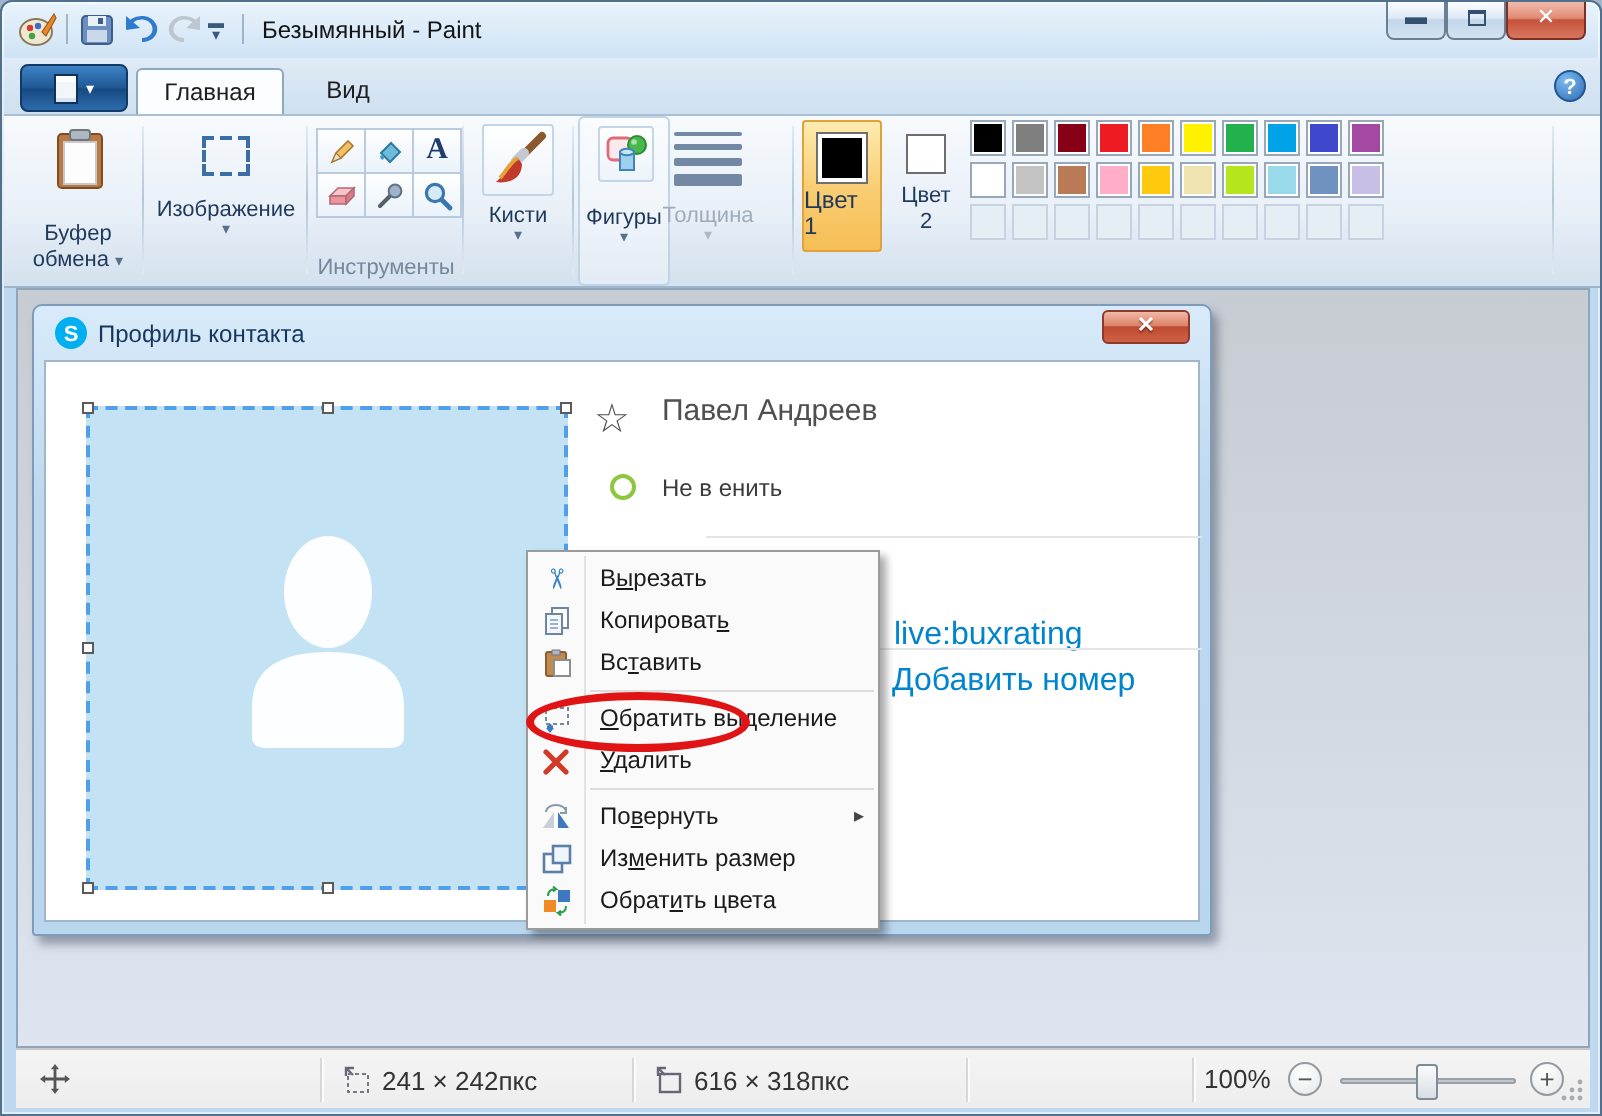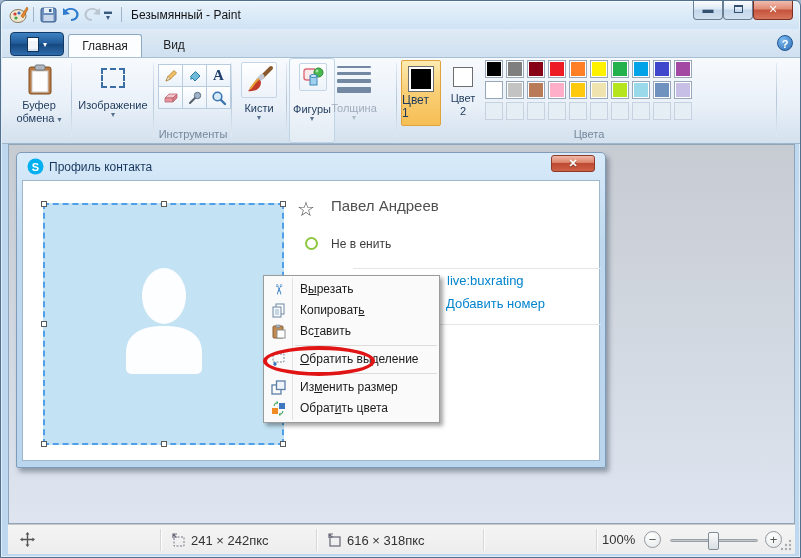--- a/index.html
+++ b/index.html
@@ -72,21 +72,21 @@
   .sk-close { position:absolute; right:10px; top:2px; width:44px; height:17px;
     background:linear-gradient(#F0B9A9,#DC8268 45%,#BE4A33 50%,#CE6145); border:1px solid #8E3A2B;
     border-radius:3px; color:#fff; font-weight:bold; font-size:11px; text-align:center; line-height:15px;
     text-shadow:0 1px 1px rgba(0,0,0,.4); }
   .sk-content { position:absolute; left:5px; top:27px; right:5px; bottom:6px; background:#fff; border:1px solid #9FB6CB; }
   .avatar { position:absolute; left:26px; top:50px; width:241px; height:242px; background:#C3E3F4; }
   .marquee { position:absolute; left:26px; top:50px; width:241px; height:242px;
     border:2px dashed #4FA0E8; }
   .handle { position:absolute; width:6px; height:6px; background:#fff; border:1px solid #5A5A5A; }
   .sep-line { position:absolute; height:1px; background:#E3E6E8; }
-  .link { position:absolute; color:#0084CE; font-size:13px; }
+  .link { position:absolute; color:#0084CE; font-size:16px;margin-top:36px; }
 
   
   .cmenu { position:absolute; left:254px; top:130px; width:177px; background:#FAFAFA;
     border:1px solid #9B9B9B; box-shadow:3px 3px 4px rgba(0,0,0,.35); padding:3px 0; z-index:5; }
   .cmenu::before { content:""; position:absolute; left:28px; top:2px; bottom:2px; width:1px; background:#E2E2E2; }
   .mi { position:relative; height:21px; line-height:21px; padding-left:36px; font-size:12px; color:#1B1B1B; white-space:nowrap; }
   .mic { position:absolute; left:5px; top:2px; width:18px; height:17px; display:flex; align-items:center; justify-content:center; }
   .msep { height:1px; background:#DCDCDC; margin:3px 2px 3px 31px; }
   .subarrow { position:absolute; right:7px; color:#444; font-size:10px; }
   .red-ellipse { position:absolute; left:254px; top:201px; width:112px; height:30px;
@@ -164,21 +164,21 @@
   </div>
 
   <div class="ribbon">
 
     <div class="rgroup" style="left:8px;width:58px">
       <svg class="abs" style="left:17px;top:6px" width="26" height="32" viewBox="0 0 26 32">
         <rect x="2" y="3" width="22" height="27" rx="2" fill="#B97A45" stroke="#7E4E22"></rect>
         <rect x="5" y="7" width="16" height="21" fill="#FDFDFD" stroke="#C9C9C9"></rect>
         <rect x="8" y="1" width="10" height="5" rx="1.5" fill="#AEB6BF" stroke="#6E767E"></rect>
       </svg>
-      <div class="biglabel" style="top:41px"><span>Буфер</span><br>
+      <div class="biglabel" style="top:53px"><span>Буфер</span><br>
         <span>обмена</span>
         <span class="dd" style="display:inline">▾</span></div>
     </div>
     <div class="rgsep" style="left:69px"></div>
 
     <div class="rgroup" style="left:72px;width:78px">
       <span class="abs" style="left:27px;top:10px;width:24px;height:20px;border:2px dashed #3A6EA5"></span>
       <div class="biglabel" style="top:41px"><span>Изображение</span>
         <span class="dd">▾</span></div>
     </div>
@@ -308,21 +308,20 @@
             <div class="sw empty"></div>
             <div class="sw empty"></div>
             <div class="sw empty"></div>
             <div class="sw empty"></div>
             <div class="sw empty"></div>
             <div class="sw empty"></div>
             <div class="sw empty"></div>
             <div class="sw empty"></div>
           </div>
       </div>
-      <div class="rglabel">Цвета</div>
     </div>
 
     <div class="rgsep" style="left:774px"></div>
   </div>
 
   <div class="workarea">
 
     <div class="canvas">
       <svg class="abs" style="left:10px;top:5px" width="17" height="17" viewBox="0 0 17 17">
         <circle cx="8.5" cy="8.5" r="8" fill="#00AFF0"></circle>
@@ -390,21 +389,41 @@
       <div class="mi">
         <span class="mic">
           <svg width="15" height="15" viewBox="0 0 15 15">
               <rect x="2" y="2" width="11" height="8" fill="none" stroke="#7A8894" stroke-dasharray="2 1.5"></rect>
               <path d="M4 10 v3 M2.5 11.5 h3" stroke="#3E78C0" stroke-width="1.4"></path>
               <path d="M4 14.5 l-2-2.5 h4 z" fill="#3E78C0"></path>
             </svg>
         </span>
         <span></span><u>О</u><span>братить выделение</span>
       </div>
+      <div class="mi">
+        <span class="mic">
+          <svg width="14" height="14" viewBox="0 0 14 14">
+              <path d="M2 2 L12 12 M12 2 L2 12" stroke="#D23A28" stroke-width="2.6" stroke-linecap="round"></path>
+            </svg>
+        </span>
+        <span></span><u>У</u><span>далить</span>
+      </div>
       <div class="msep"></div>
+      <div class="mi">
+        <span class="mic">
+          <svg width="16" height="15" viewBox="0 0 16 15">
+              <path d="M3 5 A5 3.5 0 0 1 13 5" fill="none" stroke="#8898A8"></path>
+              <path d="M13 2.5 v3 h-3" fill="none" stroke="#8898A8"></path>
+              <path d="M7 5 L7 13 L1.5 13 Z" fill="#C7CFD8"></path>
+              <path d="M9 5 L9 13 L14.5 13 Z" fill="#3E78C0"></path>
+            </svg>
+        </span>
+        <span>По</span><u>в</u><span>ернуть</span>
+        <span class="subarrow">▸</span>
+      </div>
       <div class="mi">
         <span class="mic">
           <svg width="15" height="15" viewBox="0 0 15 15">
               <rect x="1" y="5" width="9" height="9" fill="none" stroke="#5C7FA8" stroke-width="1.3"></rect>
               <rect x="5.5" y="1" width="8.5" height="8.5" fill="#EFF5FB" stroke="#5C7FA8" stroke-width="1.3"></rect>
             </svg>
         </span>
         <span>Из</span><u>м</u><span>енить размер</span>
       </div>
       <div class="mi">

